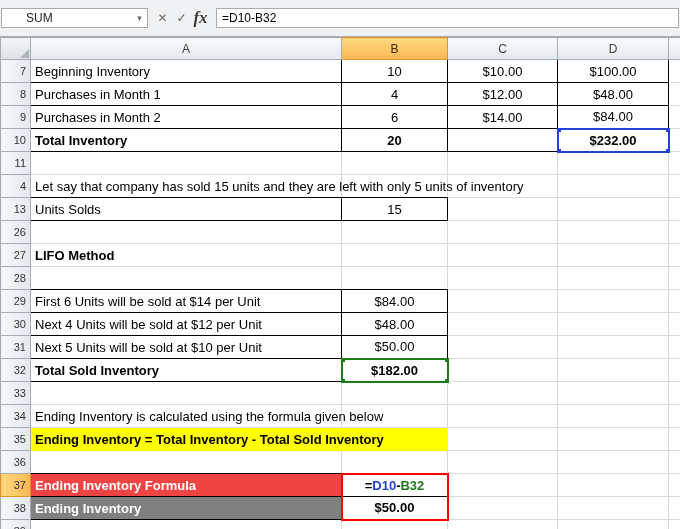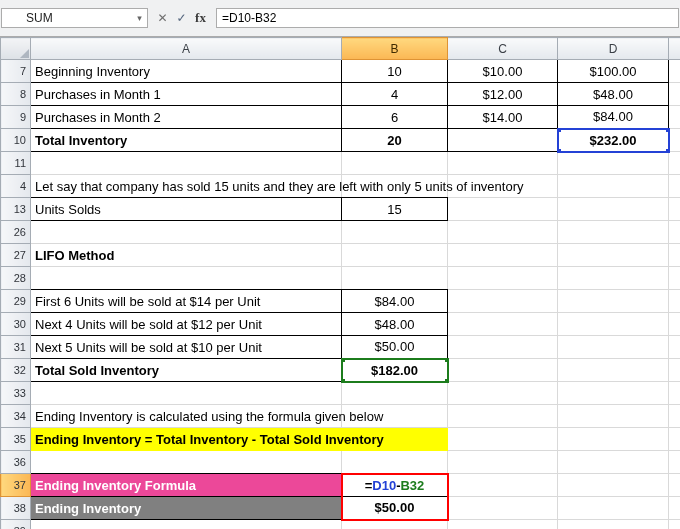--- a/index.html
+++ b/index.html
@@ -9,22 +9,22 @@
   
   .formula-bar { height:37px; background:#F0F1F2; border-bottom:1px solid #ABABAB;
                  display:flex; align-items:center; padding:0 1px; }
   .name-box { width:147px; height:20px; background:#fff; border:1px solid #ACACAC;
               display:flex; align-items:center; font-size:12px; color:#222; }
   .nb-text { flex:1; padding-left:24px; }
   .nb-arrow { width:15px; font-size:9px; color:#666; text-align:center; }
   .fb-buttons { display:flex; align-items:center; height:20px; margin-left:5px; }
   .fb-btn { width:19px; text-align:center; font-size:12px; color:#6E6E6E; }
   .fb-btn.enter { color:#55667E; }
-  .fb-btn.fx { font-family:"Liberation Serif", serif; font-weight:bold;
-               color:#3C3C3C; font-size:13px; }
+  .fb-btn.fx { font-family:"Liberation Serif", serif; font-style:italic; font-weight:bold;
+               color:#3C3C3C; font-size:17px; }
   .formula-field { flex:1; height:20px; margin-left:6px; background:#fff;
                    border:1px solid #ACACAC; display:flex; align-items:center;
                    padding-left:5px; font-size:12px; color:#000; }
 
   
   table.sheet { border-collapse:collapse; table-layout:fixed; width:680px; }
   th, td { height:23px; overflow:hidden; position:relative; }
   thead th { height:22px; background:linear-gradient(#F9FAFB,#E4E8ED);
              border:1px solid #A5ACB4; font-weight:normal; font-size:12px;
              color:#3A3F46; text-align:center; }
@@ -228,21 +228,21 @@
       <tr>
         <th>36</th>
         <td class="colA bb"></td>
         <td class="colB bb"></td>
         <td class="colC"></td>
         <td class="colD"></td>
         <td class="filler"></td>
       </tr>
       <tr>
         <th class="active">37</th>
-        <td class="colA box bold" style="background: #ec4899; color: rgb(255, 255, 255);">Ending Inventory Formula</td>
+        <td class="colA box bold" style="background: #ef4444; color: rgb(255, 255, 255);">Ending Inventory Formula</td>
         <td class="colB box bold" style="border-top: 2px solid rgb(255, 0, 0); border-left: 2px solid rgb(255, 0, 0); border-right: 2px solid rgb(255, 0, 0);"><span style="color: rgb(0, 0, 0);">=</span><span style="color: rgb(36, 66, 214);">D10</span><span style="color: rgb(0, 0, 0);">-</span><span style="color: rgb(28, 124, 28);">B32</span></td>
         <td class="colC"></td>
         <td class="colD"></td>
         <td class="filler"></td>
       </tr>
       <tr>
         <th>38</th>
         <td class="colA box bold" style="background: rgb(128, 128, 128); color: rgb(255, 255, 255);">Ending Inventory</td>
         <td class="colB box bold" style="border-bottom: 2px solid rgb(255, 0, 0); border-left: 2px solid rgb(255, 0, 0); border-right: 2px solid rgb(255, 0, 0);">$50.00</td>
         <td class="colC"></td>

